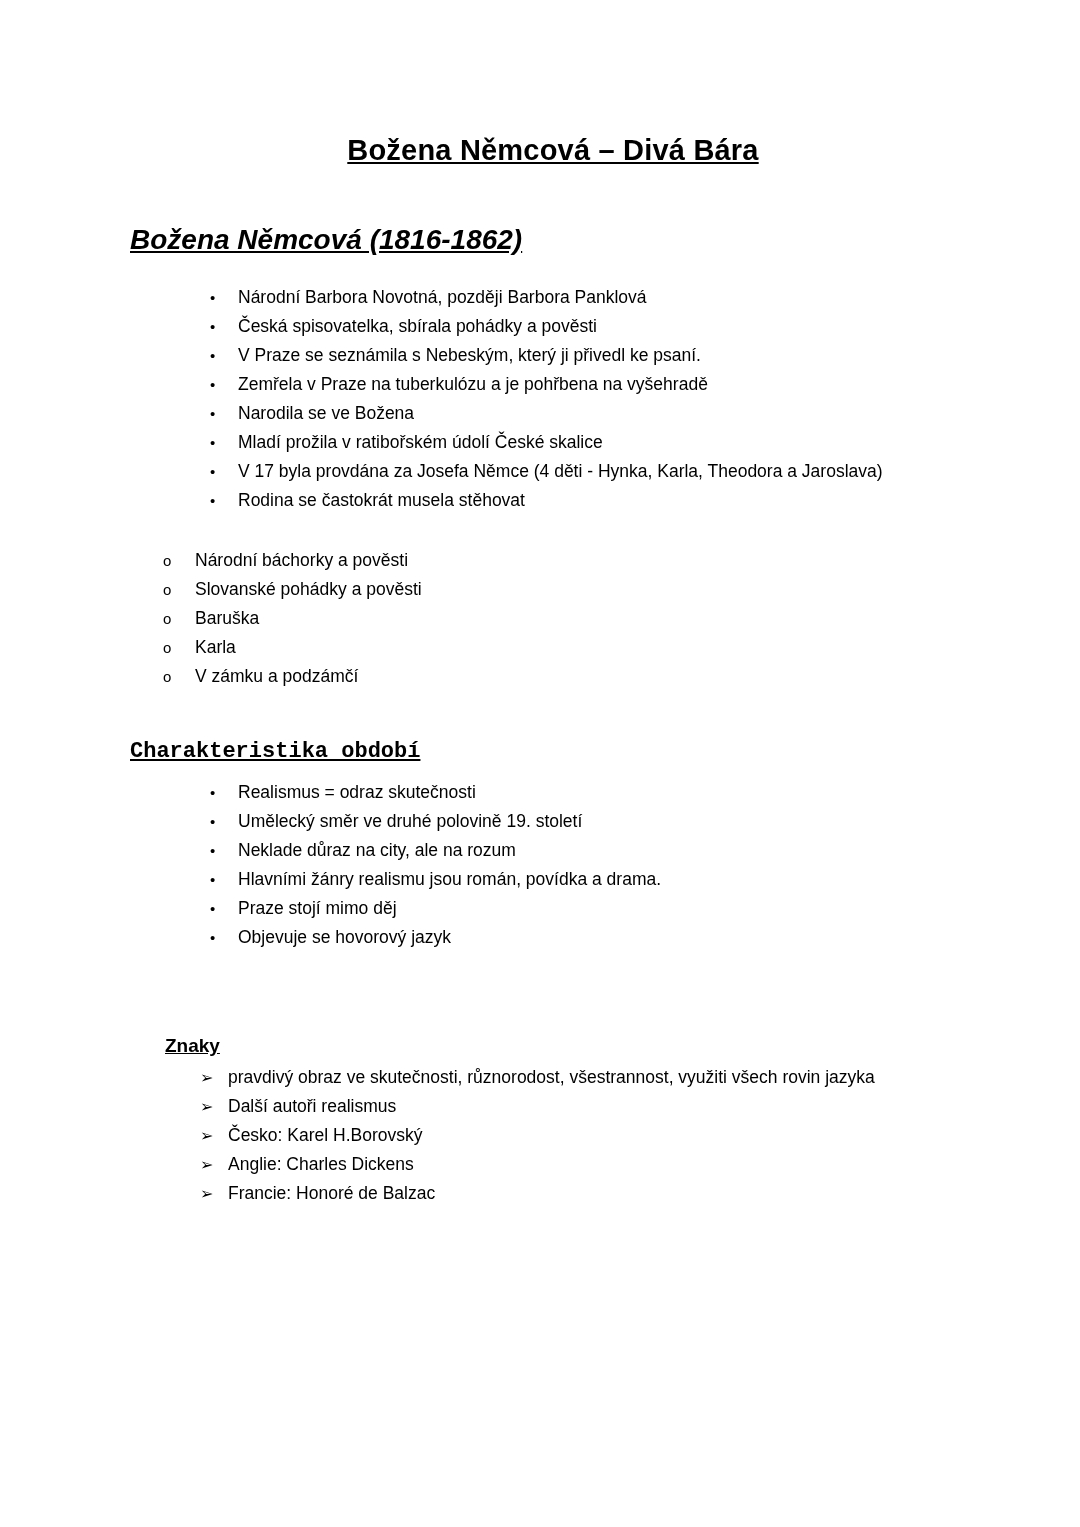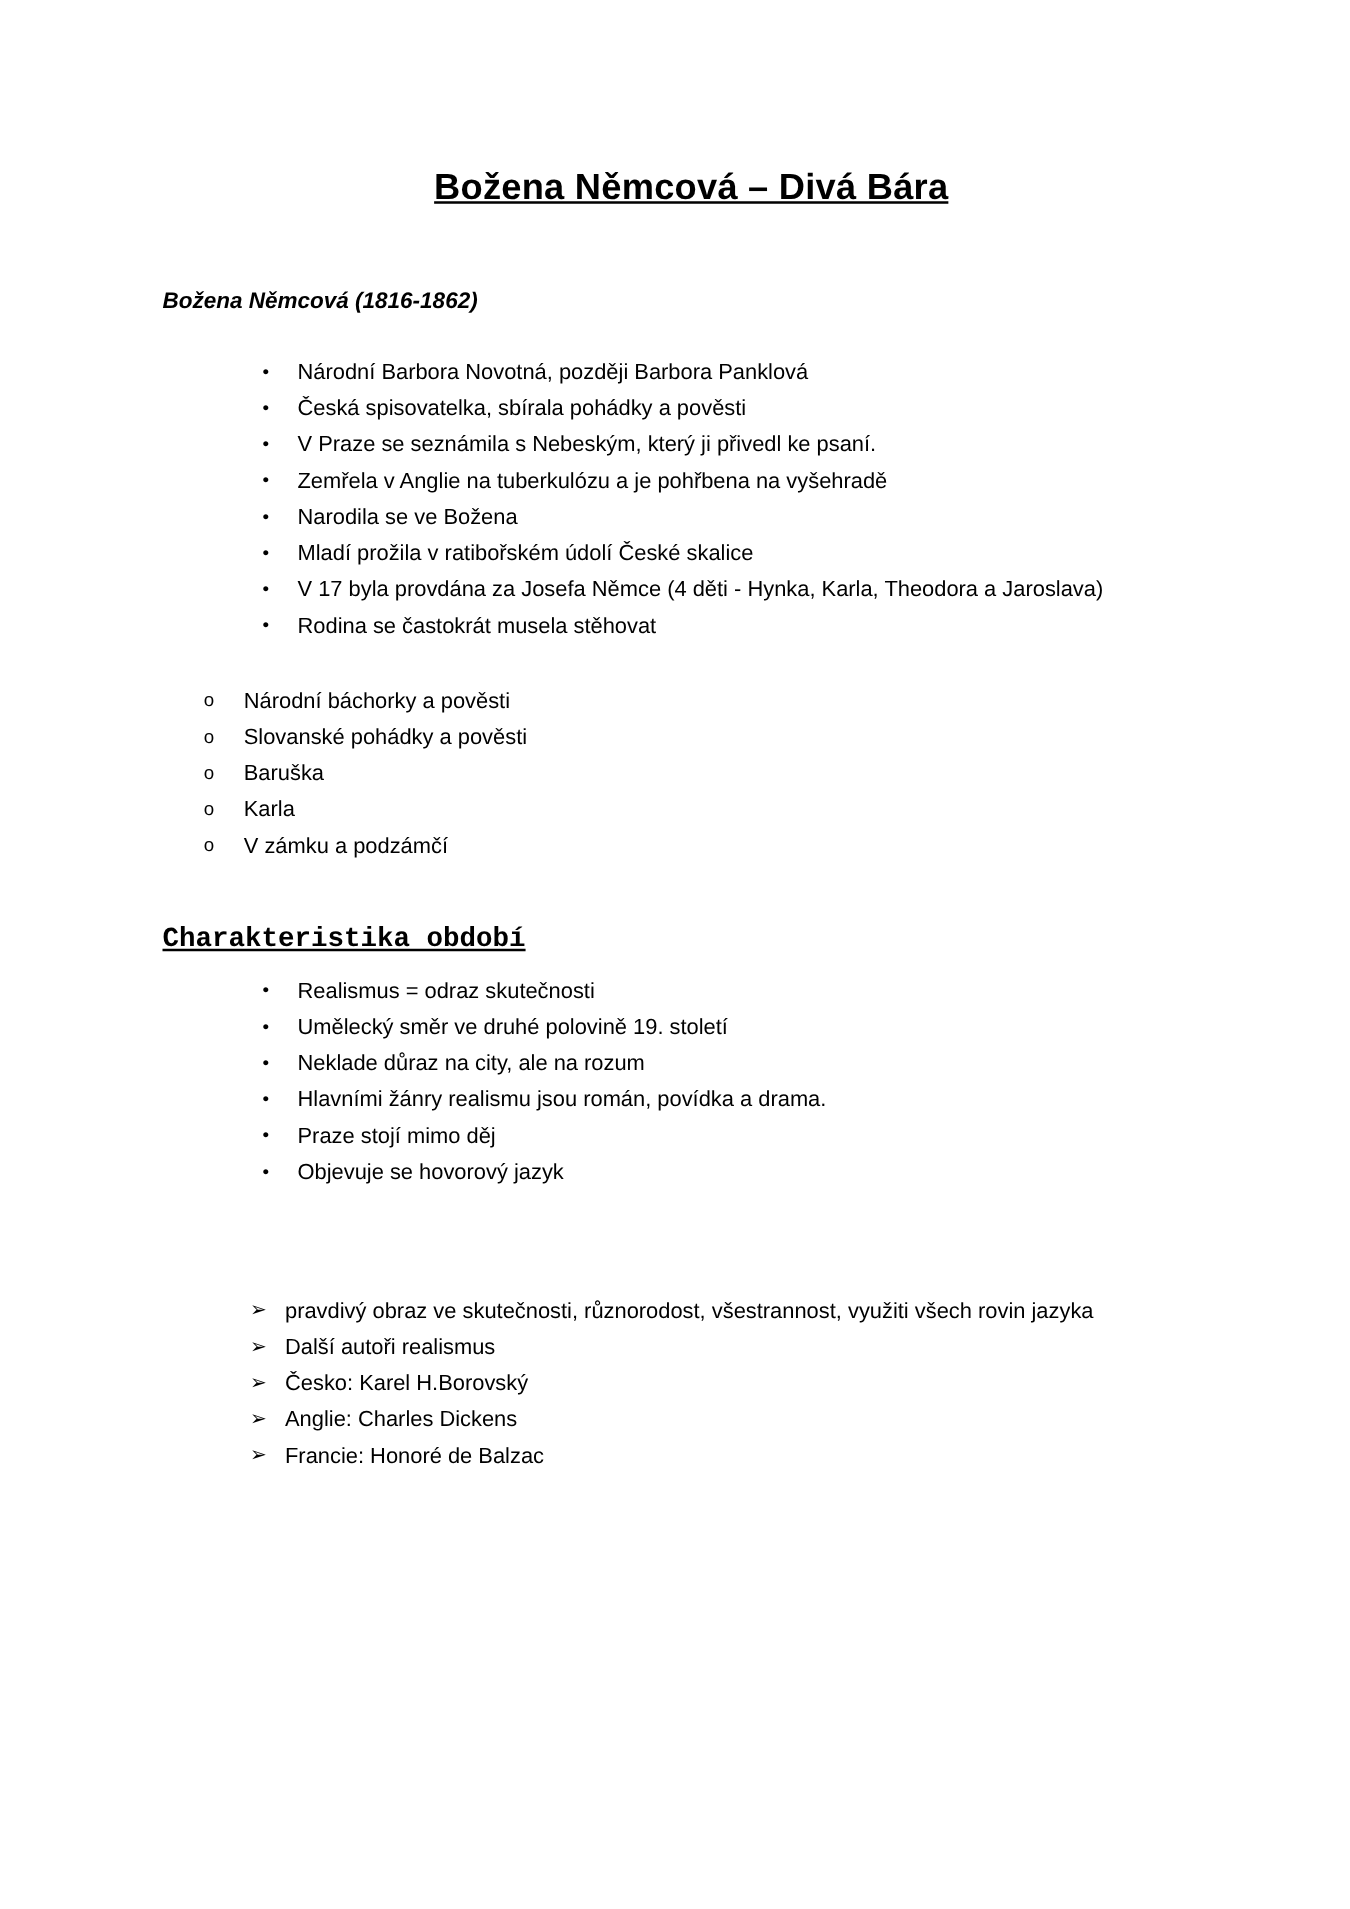--- a/index.html
+++ b/index.html
@@ -17,23 +17,24 @@
   .doc-title {
     font-size: 29px;
     font-weight: bold;
     text-decoration: underline;
     text-align: center;
     line-height: 34px;
     margin-bottom: 60px;
     letter-spacing: 0.2px;
   }
   .h-bio {
-    font-size: 18px;
+    font-size: 28px;
     font-weight: bold;
     font-style: italic;
+    text-decoration: underline;
     line-height: 26px;
     margin-bottom: 30px;
   }
   .h-section {
     font-size: 22px;
     font-weight: bold;
     text-decoration: underline;
     line-height: 26px;
   }
   .h-sub {
@@ -87,21 +88,21 @@
         <li class="li">
           <span class="marker">•</span>
           <span class="li-text">Česká spisovatelka, sbírala pohádky a pověsti</span>
         </li>
         <li class="li">
           <span class="marker">•</span>
           <span class="li-text">V Praze se seznámila s Nebeským, který ji přivedl ke psaní.</span>
         </li>
         <li class="li">
           <span class="marker">•</span>
-          <span class="li-text">Zemřela v Anglie na tuberkulózu a je pohřbena na vyšehradě</span>
+          <span class="li-text">Zemřela v Praze na tuberkulózu a je pohřbena na vyšehradě</span>
         </li>
         <li class="li">
           <span class="marker">•</span>
           <span class="li-text">Narodila se ve Božena</span>
         </li>
         <li class="li">
           <span class="marker">•</span>
           <span class="li-text">Mladí prožila v ratibořském údolí České skalice</span>
         </li>
         <li class="li">
@@ -164,20 +165,21 @@
           <span class="li-text">Praze stojí mimo děj</span>
         </li>
         <li class="li">
           <span class="marker">•</span>
           <span class="li-text">Objevuje se hovorový jazyk</span>
         </li>
       </ul>
   </section>
 
   <section class="sec-features">
+    <h3 class="h-sub">Znaky</h3>
     <ul class="list list-arrow">
         <li class="li">
           <span class="marker">➢</span>
           <span class="li-text">pravdivý obraz ve skutečnosti, různorodost, všestrannost, využiti všech rovin jazyka</span>
         </li>
         <li class="li">
           <span class="marker">➢</span>
           <span class="li-text">Další autoři realismus</span>
         </li>
         <li class="li">

